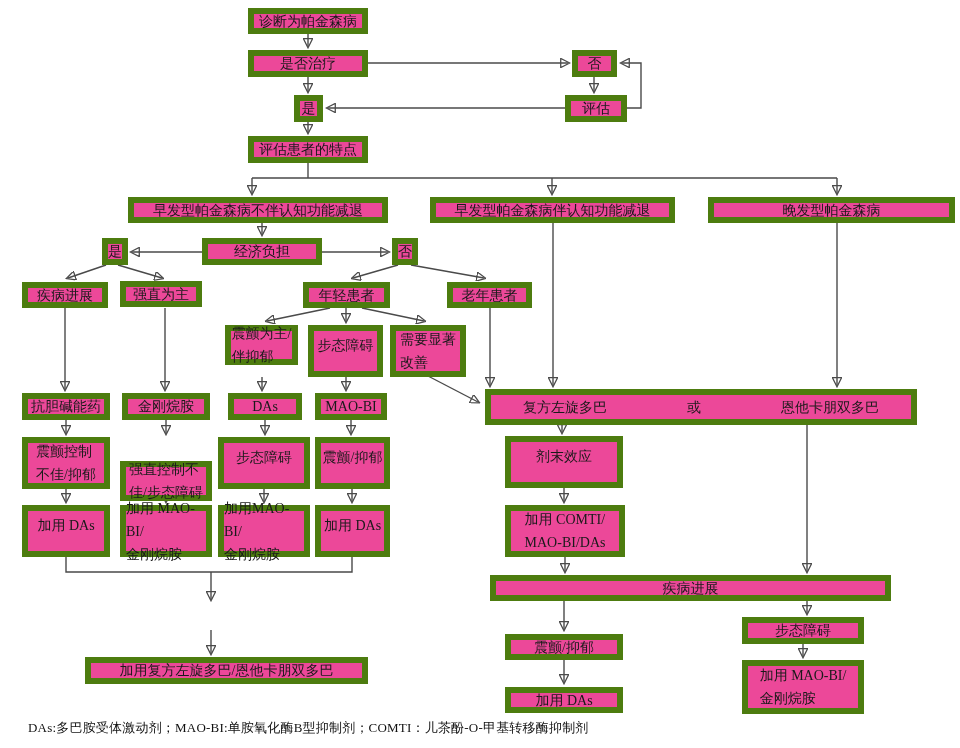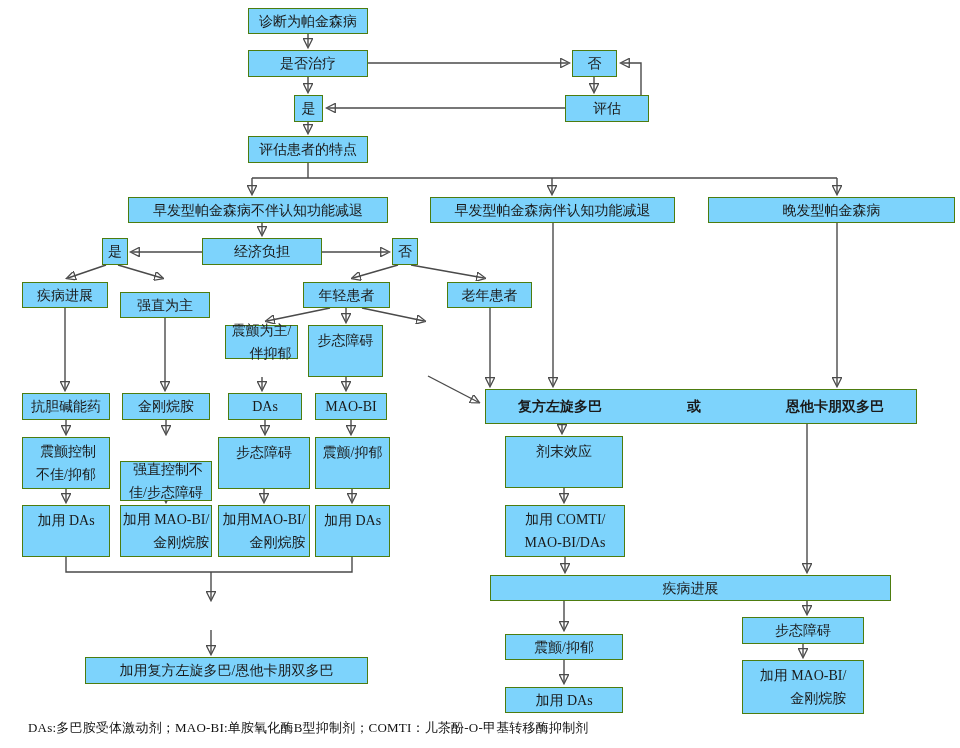--- a/index.html
+++ b/index.html
@@ -1,28 +1,28 @@
 <!DOCTYPE html>
 <html><head>
 <meta charset="utf-8">
 <style>
   html,body{margin:0;padding:0;background:#ffffff;}
   #stage{
     position:relative;width:960px;height:748px;background:#ffffff;overflow:hidden;
     font-family:"Liberation Serif","DejaVu Serif",serif;color:#1a1a1a;
   }
   .node{
-    position:absolute;box-sizing:border-box;background:#7dd3fc;
-    border:1px solid #4d7c0f;
+    position:absolute;box-sizing:border-box;background:#ec4899;
+    border:6px solid #4d7c0f;
     display:flex;align-items:center;justify-content:center;
-    text-align:right;font-size:14px;line-height:23px;
+    text-align:left;font-size:14px;line-height:23px;
     white-space:pre-line;z-index:2;
   }
   .node.top{align-items:flex-start;padding-top:3px;}
-  .node.wide{justify-content:space-between;padding:12px 32px;white-space:nowrap;font-weight:bold;}
+  .node.wide{justify-content:space-between;padding:12px 32px;white-space:nowrap;}
   .node.wide span{display:inline-block;}
   #edges{position:absolute;left:0;top:0;z-index:1;}
   #edges path{stroke:#4a4a4a;stroke-width:1.4;fill:none;}
   .footnote{
     position:absolute;left:28px;top:719px;font-size:13px;color:#111;
     white-space:nowrap;letter-spacing:0.2px;z-index:2;
   }
 </style>
 </head>
 <body>
@@ -82,40 +82,42 @@
     <path marker-end="url(#arr)" d="M807,424 V571"></path>
     <path marker-end="url(#arr)" d="M564,601 V629"></path>
     <path marker-end="url(#arr)" d="M807,601 V613"></path>
     <path marker-end="url(#arr)" d="M564,660 V682"></path>
     <path marker-end="url(#arr)" d="M803,644 V656"></path>
   </svg>
 
   <div class="node" style="left:248px;top:8px;width:120px;height:26px">诊断为帕金森病</div>
   <div class="node" style="left:248px;top:50px;width:120px;height:27px">是否治疗</div>
   <div class="node" style="left:572px;top:50px;width:45px;height:27px">否</div>
-  <div class="node" style="left:565px;top:95px;width:84px;height:27px">评估</div>
+  <div class="node" style="left:565px;top:95px;width:62px;height:27px">评估</div>
   <div class="node" style="left:294px;top:95px;width:29px;height:27px">是</div>
   <div class="node" style="left:248px;top:136px;width:120px;height:27px">评估患者的特点</div>
 
   <div class="node" style="left:128px;top:197px;width:260px;height:26px">早发型帕金森病不伴认知功能减退</div>
   <div class="node" style="left:430px;top:197px;width:245px;height:26px">早发型帕金森病伴认知功能减退</div>
   <div class="node" style="left:708px;top:197px;width:247px;height:26px">晚发型帕金森病</div>
 
   <div class="node" style="left:202px;top:238px;width:120px;height:27px">经济负担</div>
   <div class="node" style="left:102px;top:238px;width:26px;height:27px">是</div>
   <div class="node" style="left:392px;top:238px;width:26px;height:27px">否</div>
 
   <div class="node" style="left:22px;top:282px;width:86px;height:26px">疾病进展</div>
-  <div class="node" style="left:120px;top:292px;width:90px;height:26px">强直为主</div>
+  <div class="node" style="left:120px;top:281px;width:82px;height:26px">强直为主</div>
   <div class="node" style="left:303px;top:282px;width:87px;height:26px">年轻患者</div>
   <div class="node" style="left:447px;top:282px;width:85px;height:26px">老年患者</div>
 
-  <div class="node" style="left:225px;top:325px;width:73px;height:34px">震颤为主/
+  <div class="node" style="left:225px;top:325px;width:73px;height:40px">震颤为主/
 伴抑郁</div>
   <div class="node top" style="left:308px;top:325px;width:75px;height:52px">步态障碍</div>
+  <div class="node" style="left:390px;top:325px;width:76px;height:52px">需要显著
+改善</div>
 
   <div class="node" style="left:22px;top:393px;width:88px;height:27px">抗胆碱能药</div>
   <div class="node" style="left:122px;top:393px;width:88px;height:27px">金刚烷胺</div>
   <div class="node" style="left:228px;top:393px;width:74px;height:27px">DAs</div>
   <div class="node" style="left:315px;top:393px;width:72px;height:27px">MAO-BI</div>
 
   <div class="node" style="left:22px;top:437px;width:88px;height:52px">震颤控制
 不佳/抑郁</div>
   <div class="node" style="left:120px;top:461px;width:92px;height:40px">强直控制不
 佳/步态障碍</div>

